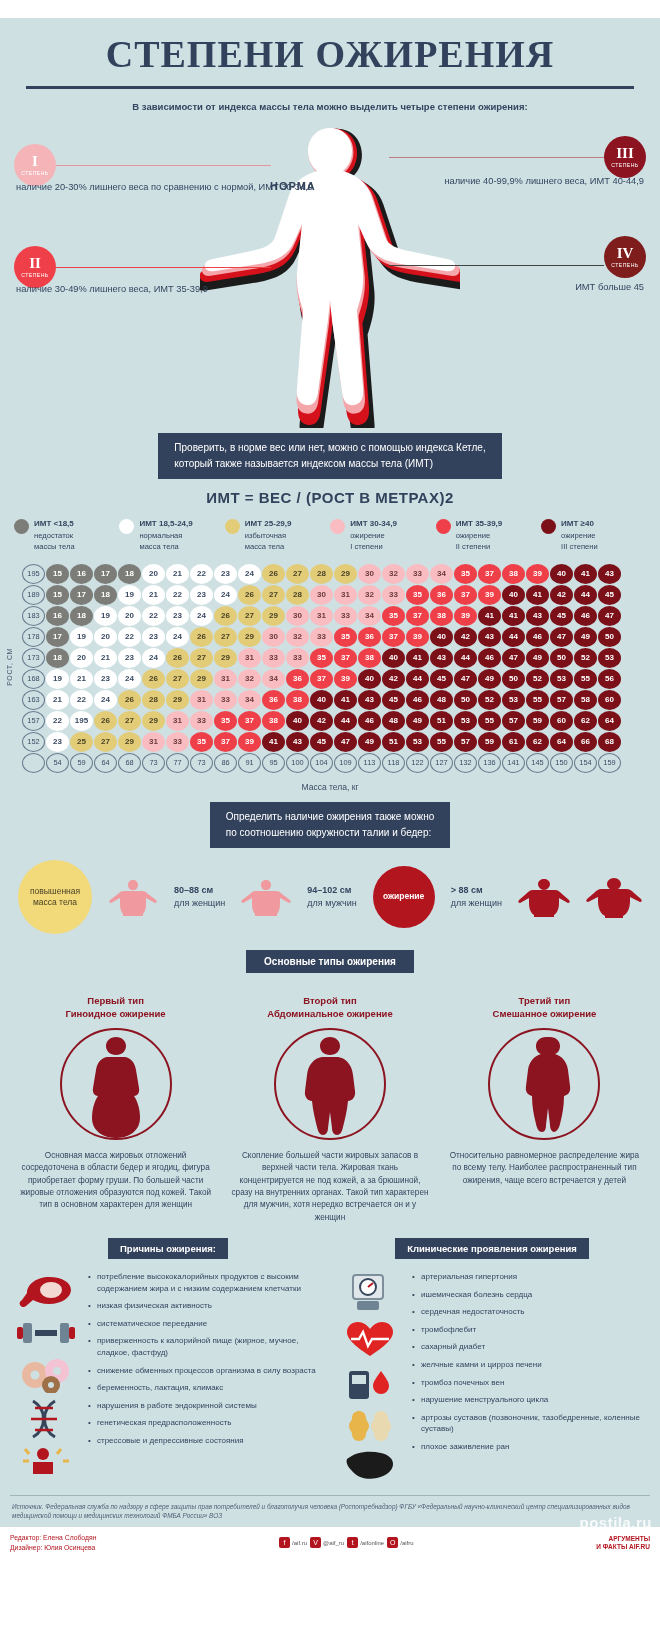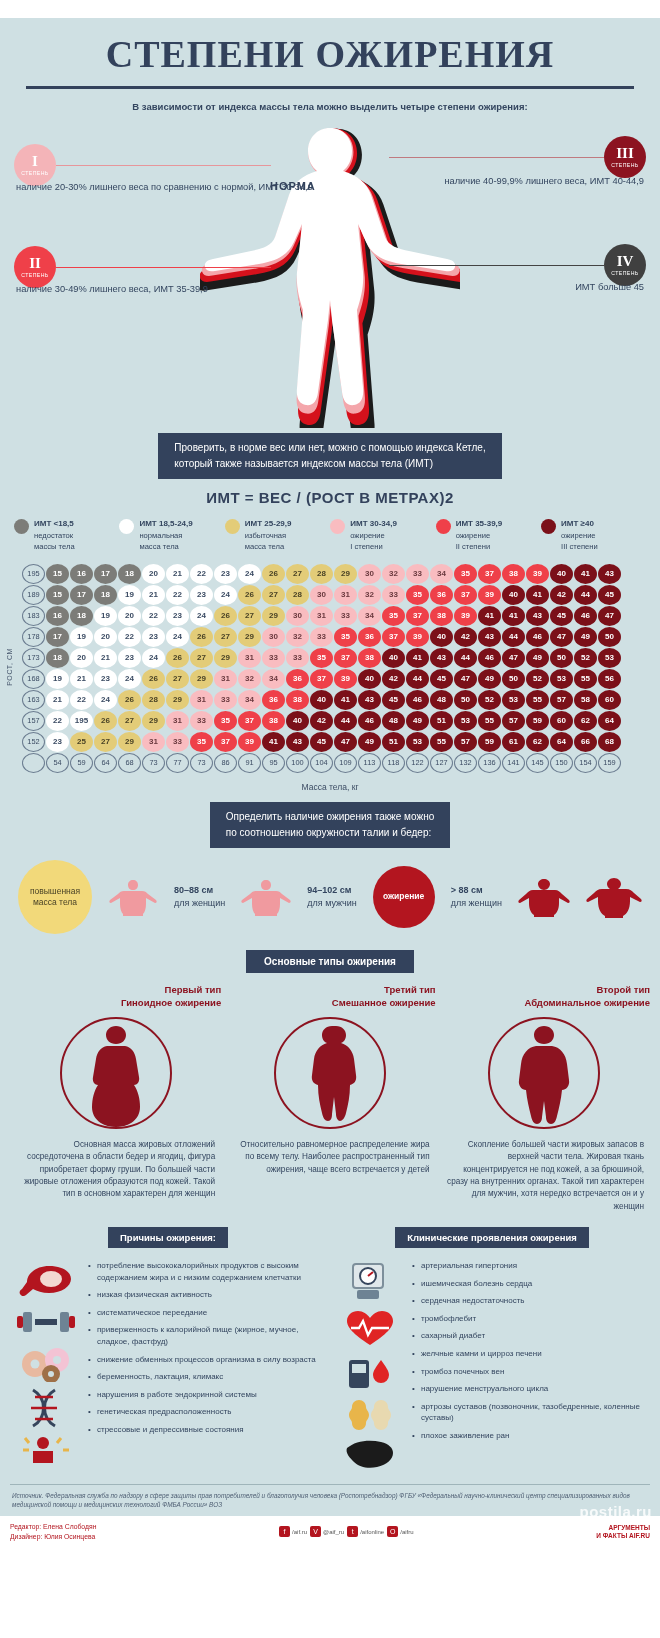--- a/index.html
+++ b/index.html
@@ -28,21 +28,21 @@
   .badge {
     position:absolute; width:42px; height:42px; border-radius:50%;
     color:#fff; text-align:center; display:flex; flex-direction:column;
     align-items:center; justify-content:center; line-height:1;
   }
   .badge .rom { font-family:"Liberation Serif", serif; font-size:15px; font-weight:bold; }
   .badge .lab { font-size:5.2px; letter-spacing:.4px; margin-top:2px; }
   .b1 { background:#f4b4b8; left:14px; top:26px; }
   .b2 { background:#ef4049; left:14px; top:128px; }
   .b3 { background:#8c1320; right:14px; top:18px; }
-  .b4 { background:#404040; right:14px; top:126px; }
+  .b4 { background:#7f1d1d; right:14px; top:118px; }
 
   .leader { position:absolute; height:1px; }
   .l1 { background:#e7969b; left:56px; top:47px; width:215px; }
   .l2 { background:#ef4049; left:56px; top:149px; width:215px; }
   .l3 { background:#c07a80; right:56px; top:39px; width:215px; }
   .l4 { background:#444; right:56px; top:147px; width:215px; }
 
   .dtext { position:absolute; font-size:9.3px; line-height:1.55; color:#33455f; }
   .d1 { left:16px; top:62px; }
   .d2 { left:16px; top:164px; }
@@ -88,21 +88,21 @@
           text-align:center; font-size:8.5px; line-height:1.3; }
   .circ-y { width:74px; height:74px; background:#f2d97a; color:#4a4326; }
   .circ-r { width:62px; height:62px; background:#b3151f; color:#fff; font-weight:bold; }
   .wtxt { font-size:9px; line-height:1.45; color:#33455f; }
   .wtxt b { font-weight:bold; }
 
   
   .sechdr { background:#33425c; color:#fff; font-size:10px; font-weight:bold;
             padding:6px 18px; width:fit-content; margin:6px auto 10px; text-align:center; }
   .types { display:flex; justify-content:space-between; padding:0 10px; }
-  .type { width:33%; text-align:right; }
+  .type { width:33%; text-align:center;margin-top:11px; }
   .type h4 { font-size:9.5px; color:#8c1320; line-height:1.4; margin-bottom:8px; }
   .tcircle { width:112px; height:112px; border-radius:50%; border:2px solid #8c1320;
              margin:0 auto 10px; display:flex; align-items:flex-end; justify-content:center; overflow:hidden; }
   .type p { font-size:8.2px; line-height:1.5; color:#33455f; padding:0 6px; }
 
   
   .bottom { display:flex; gap:8px; padding:14px 10px 4px; }
   .bcol { width:50%; }
   .bhdr { background:#33425c; color:#fff; font-size:9.5px; font-weight:bold;
           padding:5px 12px; width:fit-content; margin:0 auto 12px; }
@@ -542,41 +542,41 @@
       </h4>
       <div class="tcircle">
         <svg width="70" height="105" viewBox="0 0 70 105">
           <path d="M35 4c-6 0-10 4-10 9s4 9 10 9 10-4 10-9-4-9-10-9zm-9 20c-6 1-10 6-11 13l-3 18c-1 5 2 8 5 8-4 6-6 14-6 22 0 12 10 20 24 20s24-8 24-20c0-8-2-16-6-22 3 0 6-3 5-8l-3-18c-1-7-5-12-11-13z" fill="#8c1320"></path>
         </svg>
       </div>
       <p>Основная масса жировых отложений сосредоточена в области бедер и ягодиц, фигура приобретает форму груши. По большей части жировые отложения образуются под кожей. Такой тип в основном характерен для женщин</p>
     </div>
     <div class="type">
       <h4>
+        <span>Второй тип</span><br>
+        <span>Абдоминальное ожирение</span>
+      </h4>
+      <div class="tcircle">
+        <svg width="70" height="105" viewBox="0 0 70 105">
+          <path d="M35 4c-6 0-10 4-10 9s4 9 10 9 10-4 10-9-4-9-10-9zm-8 20c-8 1-14 8-15 18l-2 16c-1 6 3 10 7 10 1 10 3 18 5 26 1 5 3 8 6 8s5-3 5-7l2-16 2 16c0 4 2 7 5 7s5-3 6-8c2-8 4-16 5-26 4 0 8-4 7-10l-2-16c-1-10-7-17-15-18z" fill="#8c1320"></path>
+        </svg>
+      </div>
+      <p>Скопление большей части жировых запасов в верхней части тела. Жировая ткань концентрируется не под кожей, а за брюшиной, сразу на внутренних органах. Такой тип характерен для мужчин, хотя нередко встречается он и у женщин</p>
+    </div>
+    <div class="type">
+      <h4>
         <span>Третий тип</span><br>
         <span>Смешанное ожирение</span>
       </h4>
       <div class="tcircle">
         <svg width="58" height="105" viewBox="0 0 58 105">
           <path d="M31 4c-6 0-10 4-10 9 0 4 2 7 5 8-7 2-12 8-13 16l-2 16c-1 6 2 9 6 10 0 11 2 20 4 28 1 5 3 8 6 8s4-3 4-7l2-17 2 17c0 4 2 7 4 7s5-3 6-8c2-8 4-17 4-28 4-1 7-4 6-10l-2-16c-1-8-6-14-13-16 3-1 5-4 5-8 0-5-4-9-10-9z" fill="#8c1320"></path>
         </svg>
       </div>
       <p>Относительно равномерное распределение жира по всему телу. Наиболее распространенный тип ожирения, чаще всего встречается у детей</p>
-    </div>
-    <div class="type">
-      <h4>
-        <span>Второй тип</span><br>
-        <span>Абдоминальное ожирение</span>
-      </h4>
-      <div class="tcircle">
-        <svg width="70" height="105" viewBox="0 0 70 105">
-          <path d="M35 4c-6 0-10 4-10 9s4 9 10 9 10-4 10-9-4-9-10-9zm-8 20c-8 1-14 8-15 18l-2 16c-1 6 3 10 7 10 1 10 3 18 5 26 1 5 3 8 6 8s5-3 5-7l2-16 2 16c0 4 2 7 5 7s5-3 6-8c2-8 4-16 5-26 4 0 8-4 7-10l-2-16c-1-10-7-17-15-18z" fill="#8c1320"></path>
-        </svg>
-      </div>
-      <p>Скопление большей части жировых запасов в верхней части тела. Жировая ткань концентрируется не под кожей, а за брюшиной, сразу на внутренних органах. Такой тип характерен для мужчин, хотя нередко встречается он и у женщин</p>
     </div>
   </div>
 
   <div class="bottom">
     <div class="bcol">
       <div class="bhdr">Причины ожирения:</div>
       <div class="bflex">
         <div class="bicons">
           <svg width="62" height="40" viewBox="0 0 62 40">
             <path d="M12 22c0-9 10-16 22-16 14 0 22 6 22 13s-9 14-22 14c-7 0-12-2-16-4l-7 6c-2 2-5 1-6-1-1-2 0-4 2-5z" fill="#b3151f"></path>

